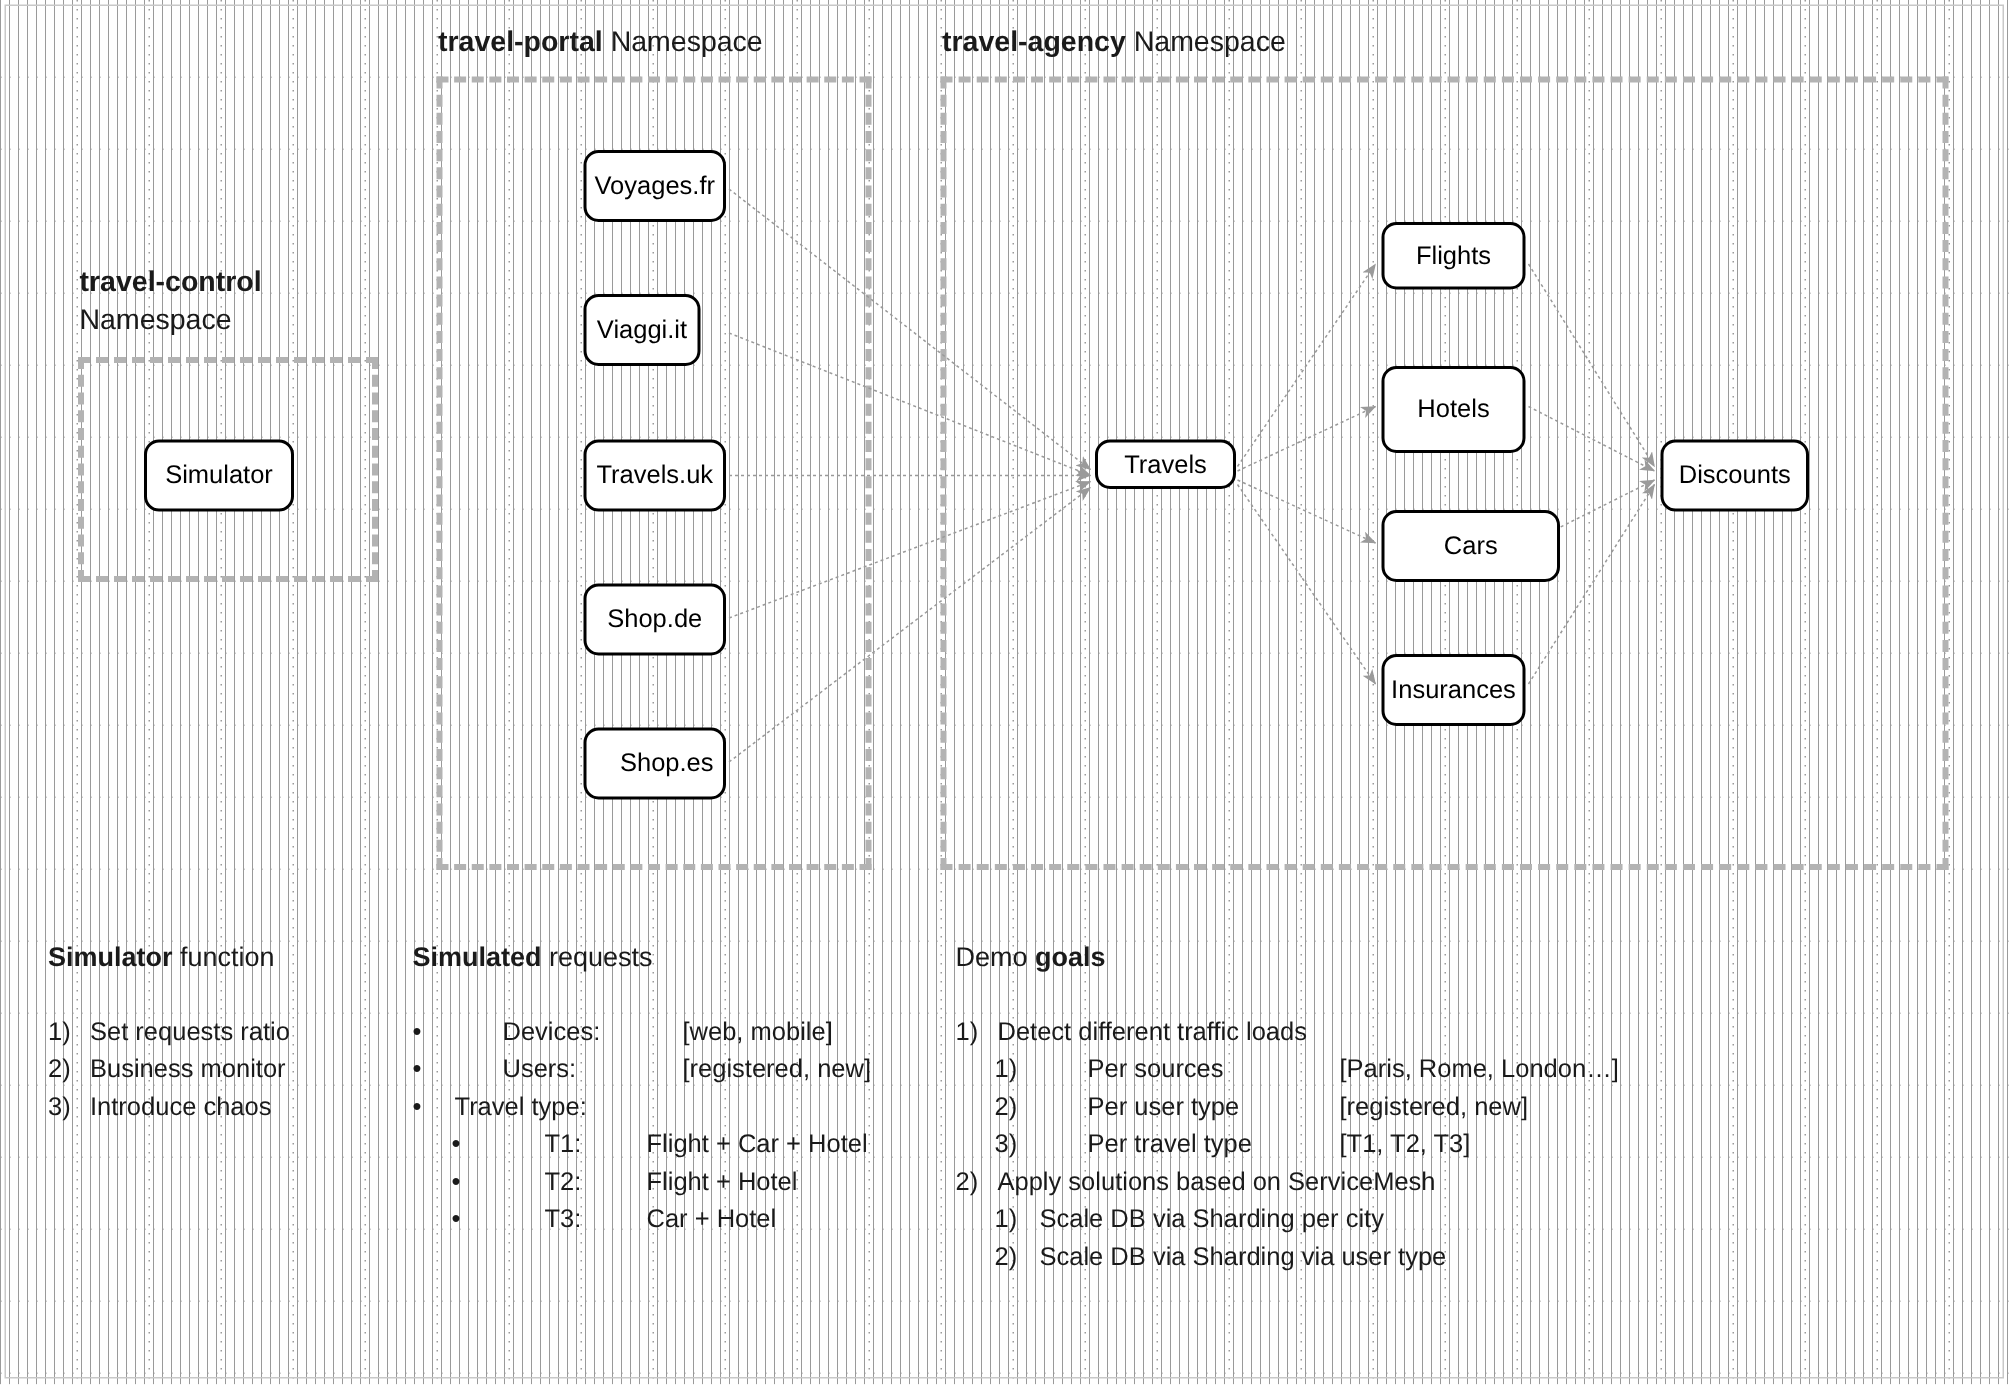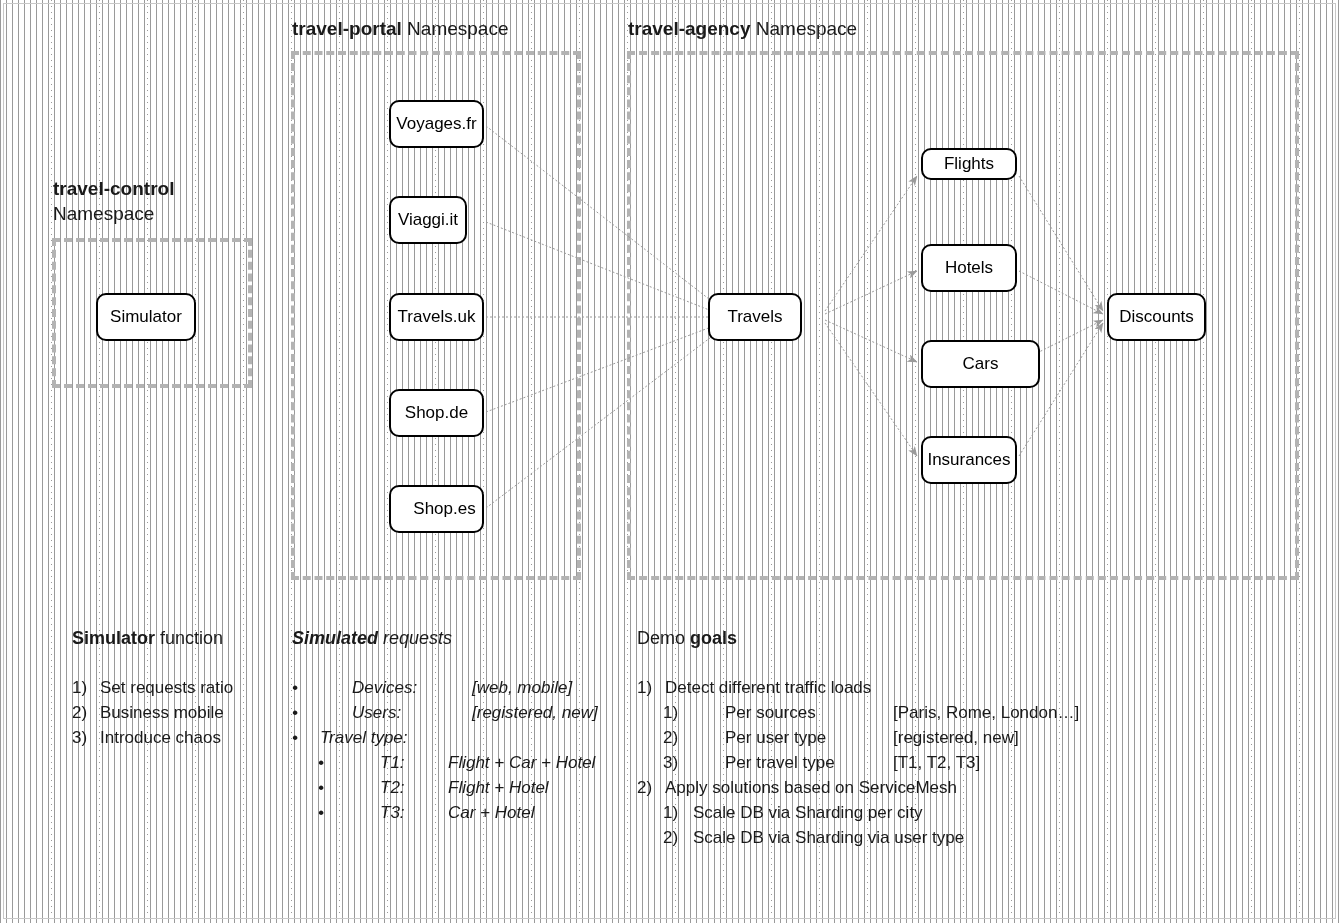--- a/index.html
+++ b/index.html
@@ -250,49 +250,49 @@
   </svg>
 
   <div class="node" style="left:96px; top:293px; width:100px; height:48px;">Simulator</div>
 
   <div class="node" style="left:389px; top:100px; width:95px; height:48px;">Voyages.fr</div>
   <div class="node" style="left:389px; top:196px; width:78px; height:48px;">Viaggi.it</div>
   <div class="node" style="left:389px; top:293px; width:95px; height:48px;">Travels.uk</div>
   <div class="node" style="left:389px; top:389px; width:95px; height:48px;">Shop.de</div>
   <div class="node" style="left:389px; top:485px; width:95px; height:48px;padding-left:16px;">Shop.es</div>
 
-  <div class="node" style="left:708px; top:293px; width:94px; height:48px;">Travels</div>
-
-  <div class="node" style="left:921px; top:148px; width:96px; height:32px;">Flights</div>
-  <div class="node" style="left:921px; top:244px; width:96px; height:48px;">Hotels</div>
+  <div class="node" style="left:730px; top:293px; width:94px; height:33px;">Travels</div>
+
+  <div class="node" style="left:921px; top:148px; width:96px; height:45px;">Flights</div>
+  <div class="node" style="left:921px; top:244px; width:96px; height:58px;">Hotels</div>
   <div class="node" style="left:921px; top:340px; width:119px; height:48px;">Cars</div>
   <div class="node" style="left:921px; top:436px; width:96px; height:48px;">Insurances</div>
 
   <div class="node" style="left:1107px; top:293px; width:99px; height:48px;">Discounts</div>
 
-  <div class="section" style="left:32px; top:628px;padding-left:40px;">
+  <div class="section" style="left:32px; top:628px;">
     <div class="section-title">
       <span class="b">Simulator</span><span class="n"> function</span>
     </div>
 
     <div class="row">
       <span class="marker m-num">1)</span>
       <span class="txt">Set requests ratio</span>
     </div>
     <div class="row">
       <span class="marker m-num">2)</span>
-      <span class="txt">Business mobile</span>
+      <span class="txt">Business monitor</span>
     </div>
     <div class="row">
       <span class="marker m-num">3)</span>
       <span class="txt">Introduce chaos</span>
     </div>
   </div>
 
-  <div class="section" style="left:292px; top:628px;font-style:italic;">
+  <div class="section" style="left:275px; top:628px;">
     <div class="section-title">
       <span class="b">Simulated</span><span class="n"> requests</span>
     </div>
 
     <div class="row">
       <span class="marker m-bullet">•</span>
       <span class="col-label w-dev">Devices:</span>
       <span class="txt">[web, mobile]</span>
     </div>
     <div class="row">

